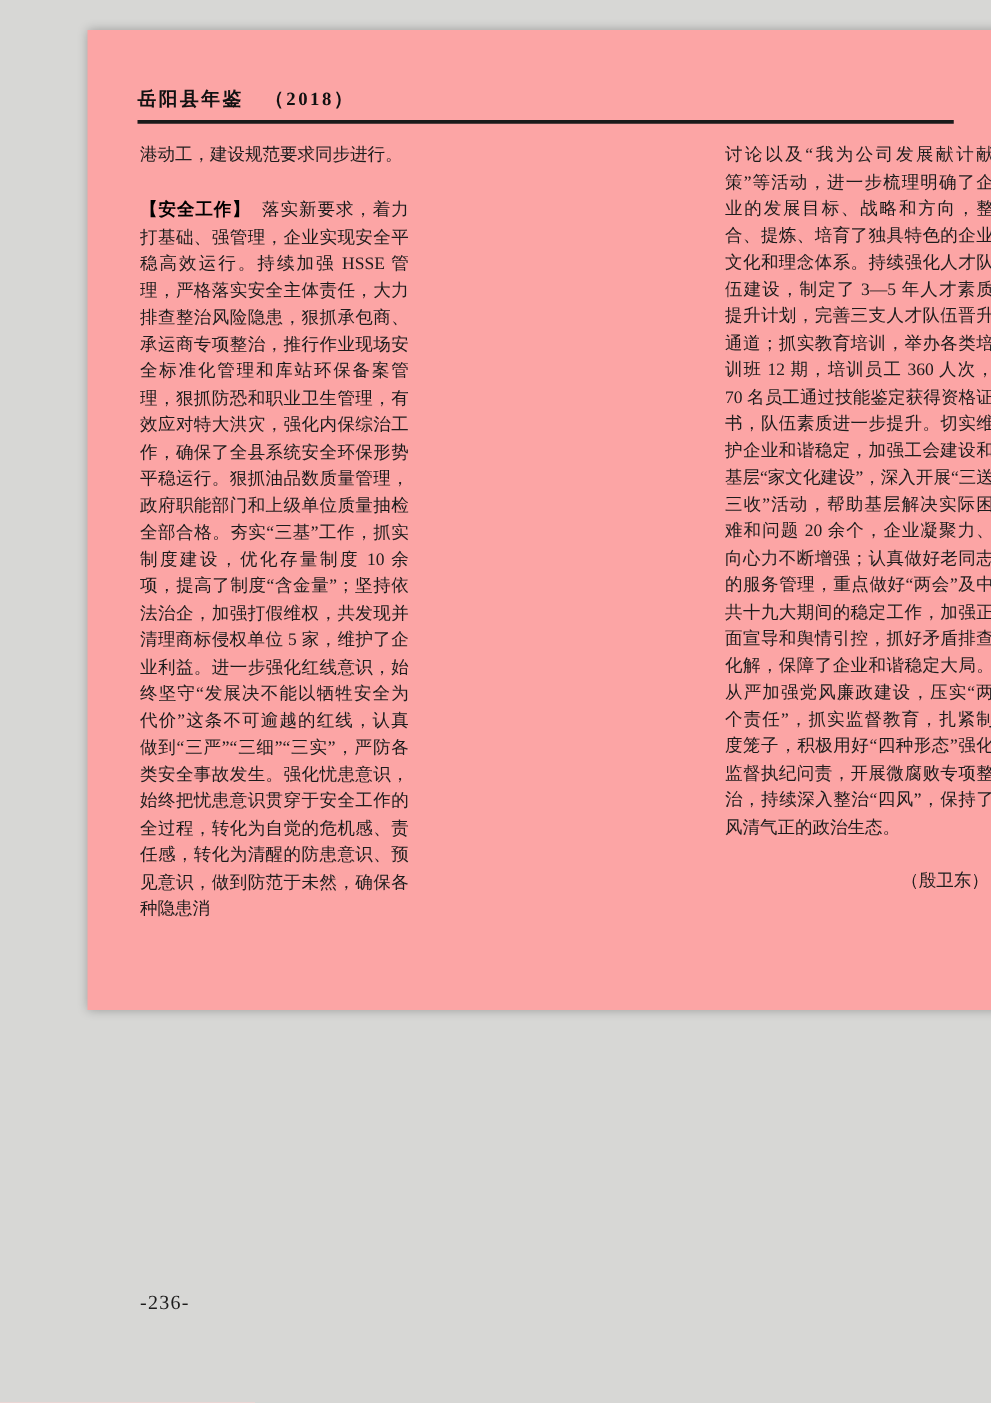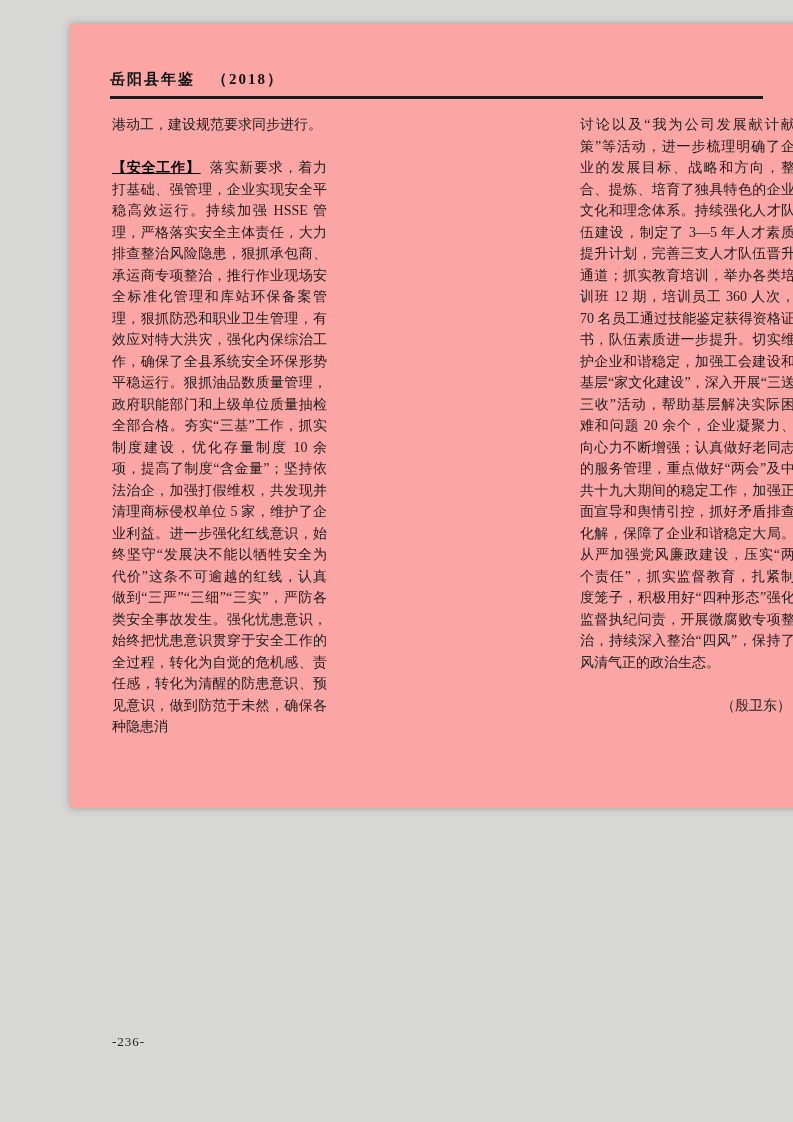--- a/index.html
+++ b/index.html
@@ -58,32 +58,31 @@
     text-align: justify;
     text-justify: inter-character;
   }
   .col p { margin: 0; }
   p.entry { margin-top: 21.5px; }
   .entry-label {
     font-family: "Liberation Sans", "DejaVu Sans", sans-serif;
     font-weight: bold;
     color: #000;
     margin-right: 9px;
-    text-decoration: underline;
   }
   p.signature {
     margin-top: 21.5px;
     text-align: right;
     padding-right: 4px;
   }
   .page-number {
     position: absolute;
     left: 42px;
     top: 1010px;
-    font-size: 13px;
+    font-size: 16px;
     color: #1c1c1c;
     letter-spacing: 1px;
   }
 </style>
 </head>
 <body>
 
 <div class="canvas">
   <div class="sheet">
 

